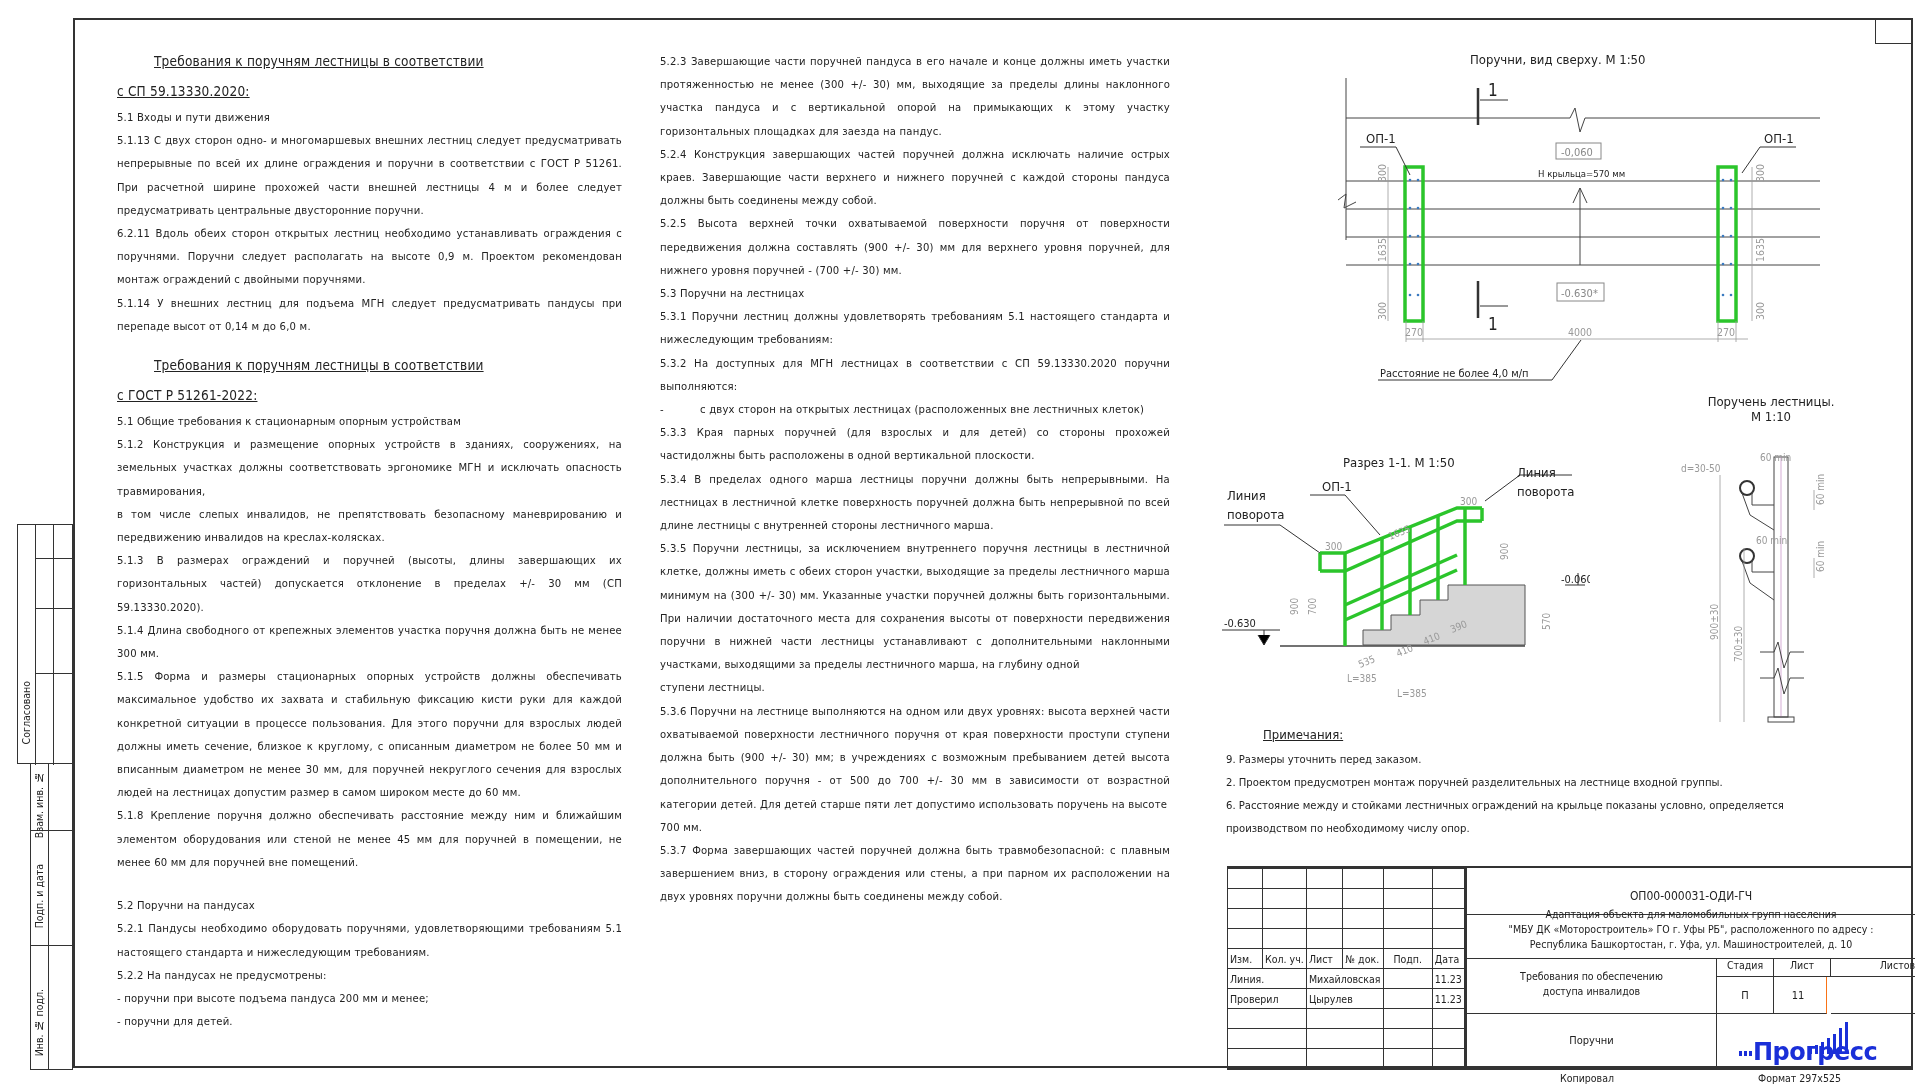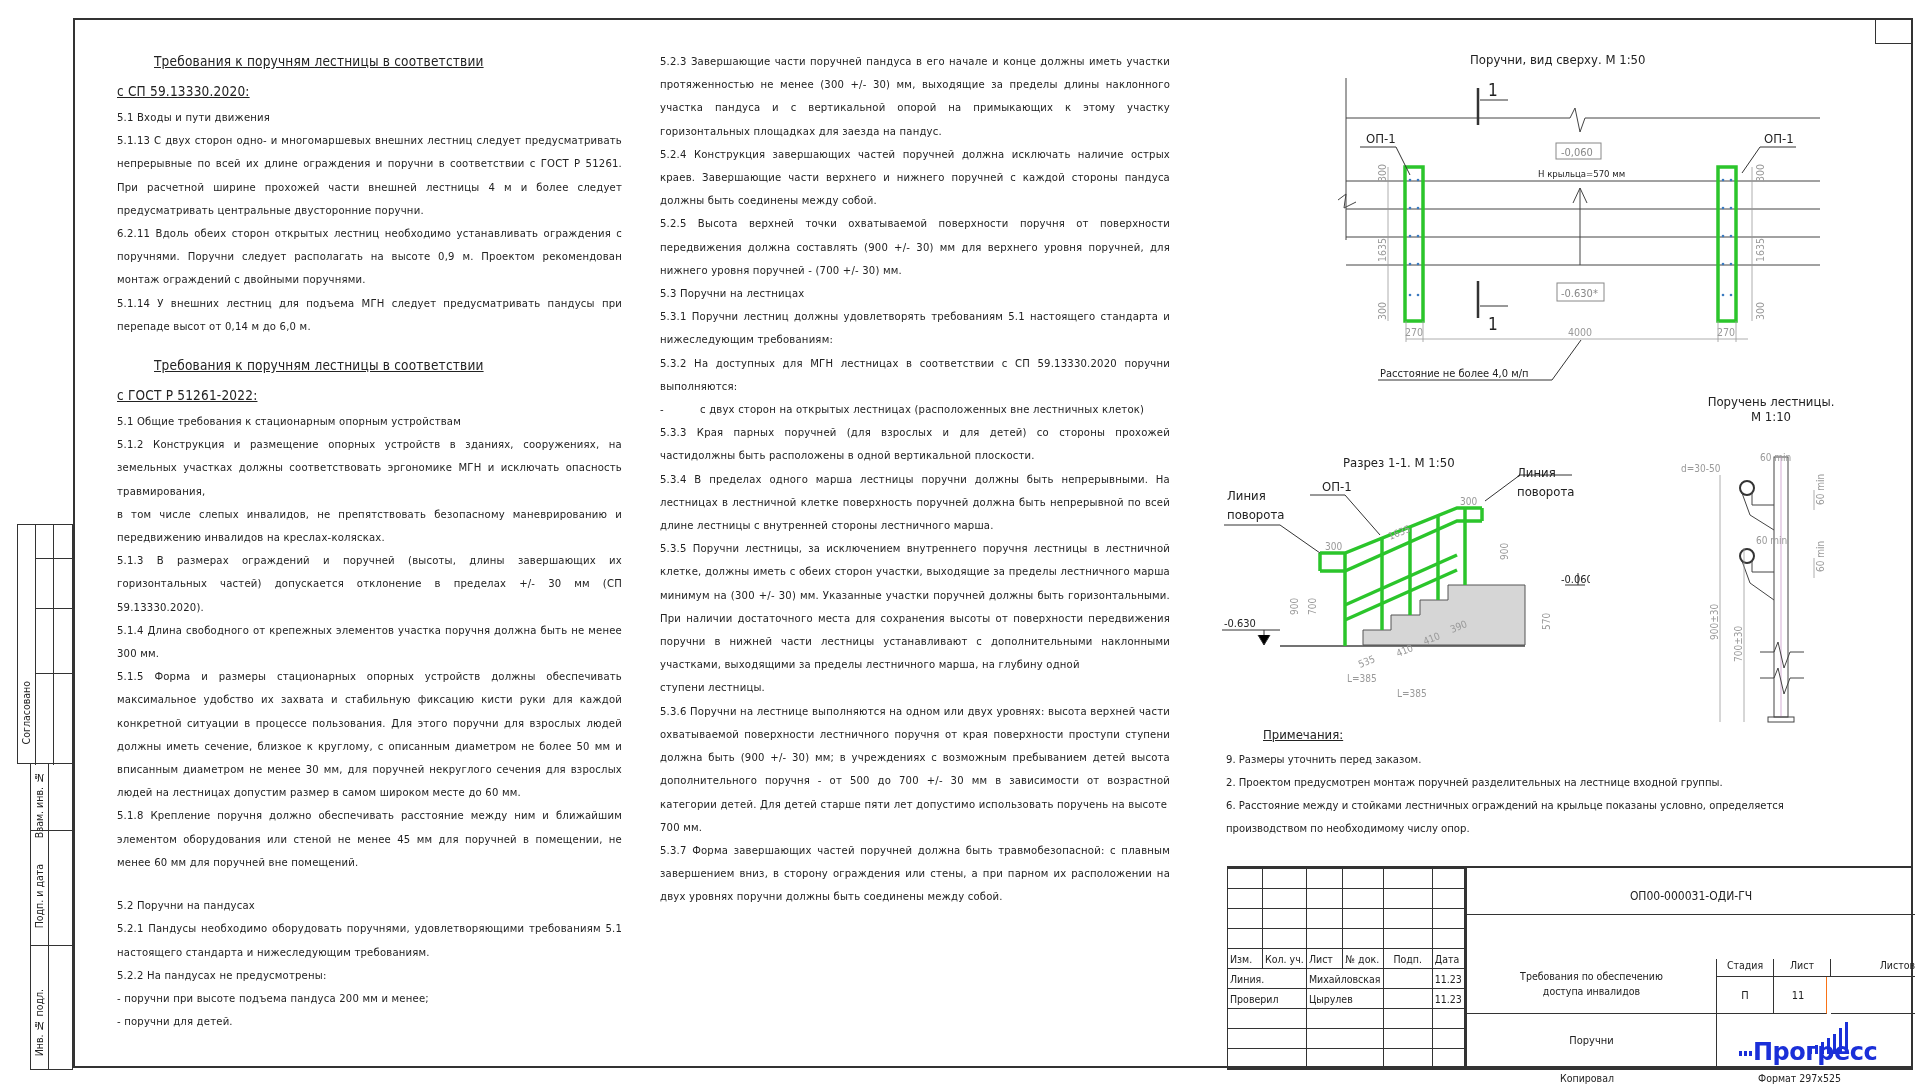--- a/index.html
+++ b/index.html
@@ -364,20 +364,25 @@
     <tr>
           <td colspan="2"></td>
           <td colspan="2"></td>
           <td></td>
           <td></td>
         </tr>
   </tbody>
     </table>
   <div class="tb-right">
     <div style="left:0;top:0;width:448px;height:37px;border-bottom:1.5px solid #333;display:flex;align-items:center;justify-content:center;font-size:12px;margin-top:12px;">ОП00-000031-ОДИ-ГЧ</div>
+    <div style="left:0;top:37px;width:448px;height:56px;border-bottom:1.5px solid #333;font-size:10.5px;text-align:center;line-height:15px;padding-top:4px;">
+      <span style="display:block;position:static">Адаптация объекта для маломобильных групп населения</span>
+      <span style="display:block;position:static">"МБУ ДК «Моторостроитель» ГО г. Уфы РБ", расположенного по адресу :</span>
+      <span style="display:block;position:static">Республика Башкортостан, г. Уфа, ул. Машиностроителей, д. 10</span>
+    </div>
     <div style="left:0;top:93px;width:250px;height:55px;border-bottom:1.5px solid #333;border-right:1.5px solid #333;font-size:10.5px;text-align:center;line-height:15px;padding-top:10px;">
       <span style="display:block;position:static">Требования по обеспечению</span>
       <span style="display:block;position:static">доступа инвалидов</span>
     </div>
     <div style="left:250px;top:93px;width:57px;height:18px;border-right:1px solid #333;border-bottom:1px solid #333;font-size:10.5px;text-align:center;">Стадия</div>
     <div style="left:307px;top:93px;width:57px;height:18px;border-right:1px solid #333;border-bottom:1px solid #333;font-size:10.5px;text-align:center;">Лист</div>
     <div style="left:364px;top:93px;width:84px;height:18px;border-bottom:1px solid #333;font-size:10.5px;text-align:right;">Листов</div>
     <div style="left:250px;top:111px;width:57px;height:37px;border-right:1px solid #333;border-bottom:1.5px solid #333;font-size:11px;text-align:center;line-height:37px;">П</div>
     <div style="left:303px;top:111px;width:57px;height:37px;border-right:1px solid #f97316;border-bottom:1.5px solid #333;font-size:11px;text-align:center;line-height:37px;">11</div>
     <div style="left:364px;top:111px;width:84px;height:37px;border-bottom:1.5px solid #333;font-size:11px;text-align:center;line-height:37px;"></div>

